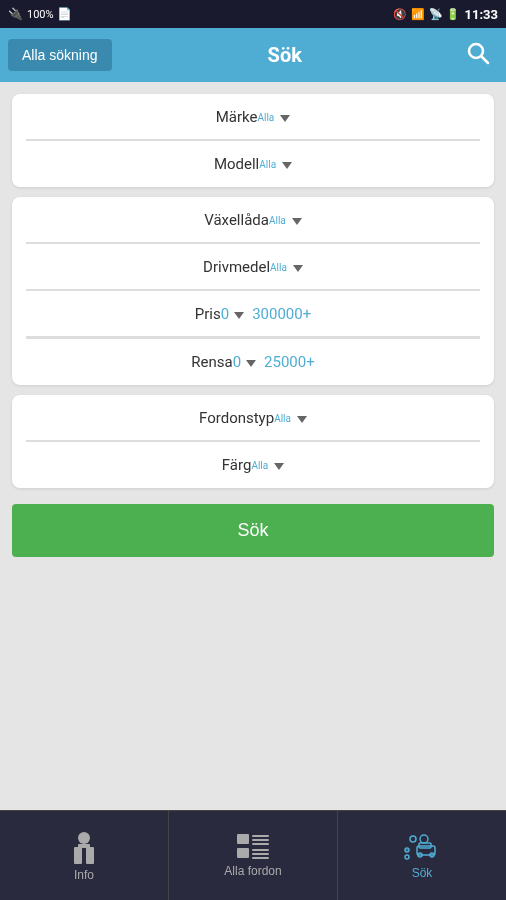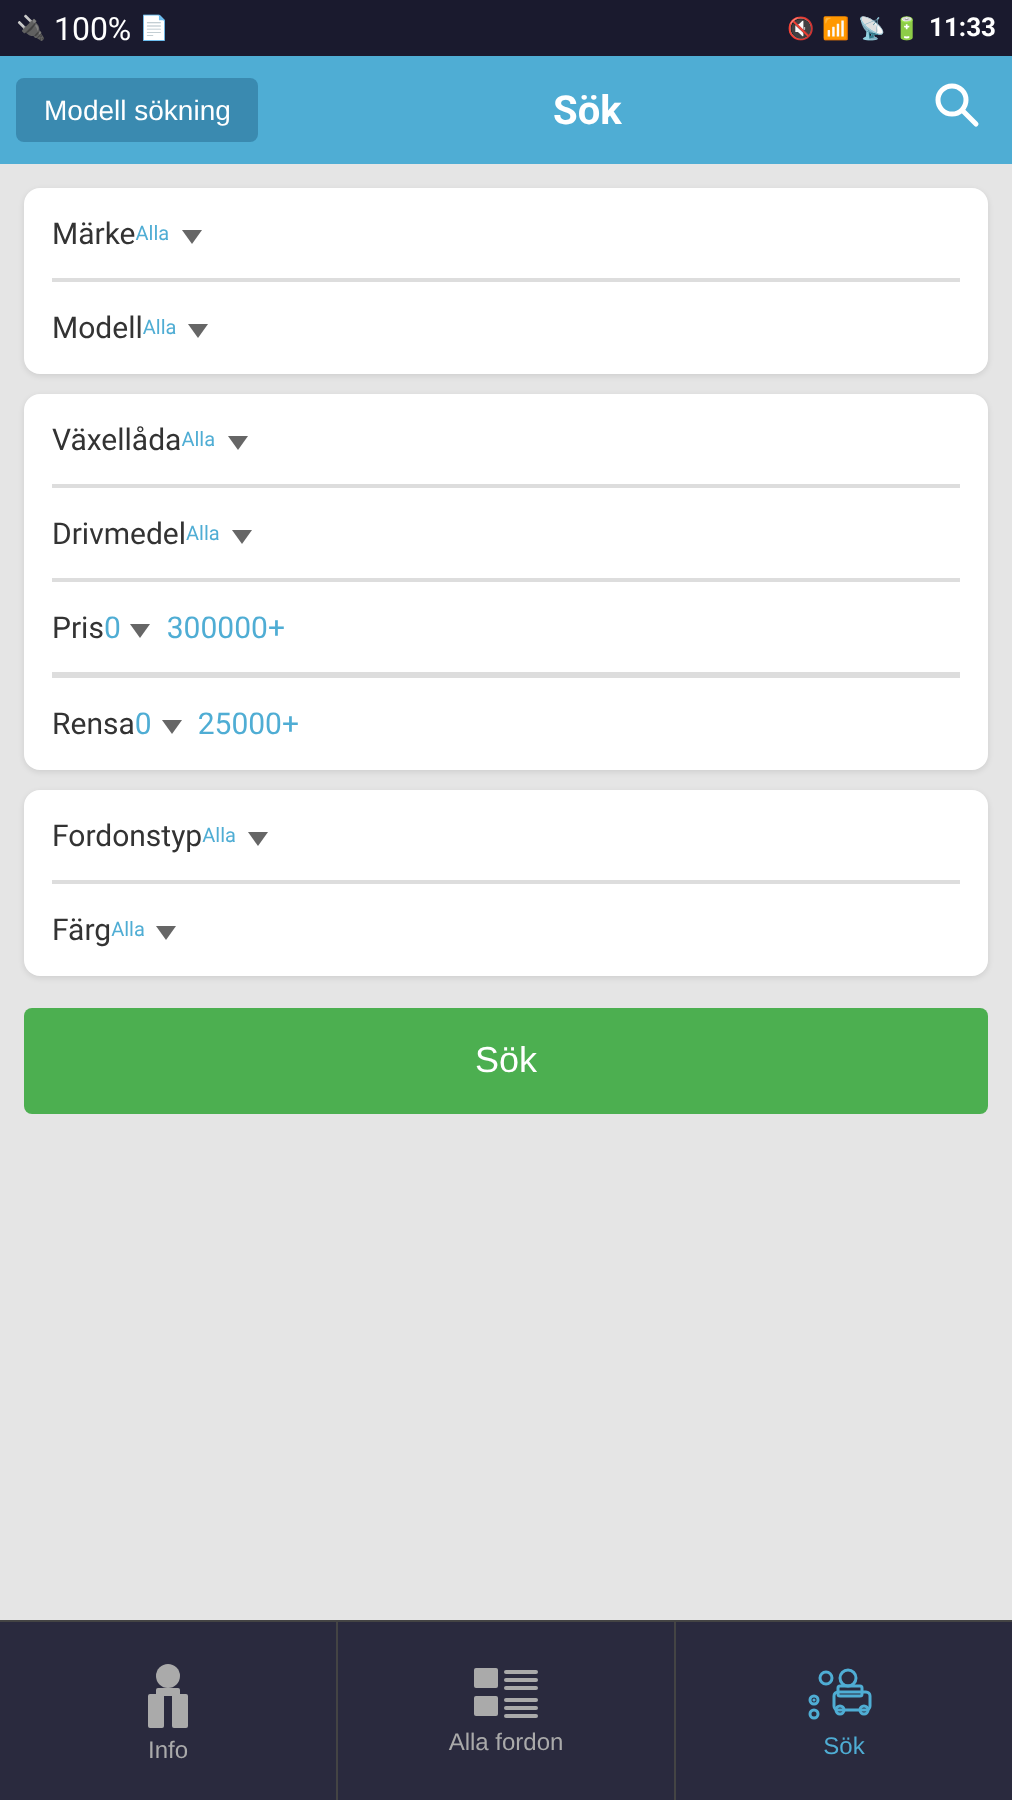--- a/index.html
+++ b/index.html
@@ -101,21 +101,21 @@
       position: absolute;
       bottom: 0;
       left: 14px;
       right: 14px;
       height: 1px;
       background: #ddd;
     }
     .field-row-inner {
       display: flex;
       align-items: center;
-      justify-content: flex-start;
+      justify-content: center;
       width: 100%;
       padding-bottom: 10px;
     }
 
     .field-label {
       color: #333;
       font-size: 15px;
     }
     .field-value {
       color: #4fadd4;
@@ -203,34 +203,34 @@
       background: #ddd;
       margin: 0 14px;
     }
   </style>
 </head>
 <body>
 
 <div class="status-bar">
   <div class="status-left">
     <span>🔌</span>
-    <span style="font-size:16px;text-align:right;">100%</span>
+    <span style="font-size:11px;text-align:right;">100%</span>
     <span>📄</span>
   </div>
   <div class="status-right">
     <span style="font-size:11px;">🔇</span>
     <span style="font-size:11px;">📶</span>
     <span style="font-size:11px;">📡</span>
     <span style="font-size:11px;">🔋</span>
     <span>11:33</span>
   </div>
 </div>
 
 <div class="nav-bar">
-  <button class="nav-clear-btn">Modell sökning</button>
+  <button class="nav-clear-btn">Alla sökning</button>
   <div class="nav-title">Sök</div>
   <div class="nav-search-icon">
     <svg width="24" height="24" viewBox="0 0 24 24" fill="white">
       <circle cx="10" cy="10" r="7" stroke="white" stroke-width="2.5" fill="none"></circle>
       <line x1="15.5" y1="15.5" x2="22" y2="22" stroke="white" stroke-width="2.5" stroke-linecap="round"></line>
     </svg>
   </div>
 </div>
 
 <div class="main-content">

